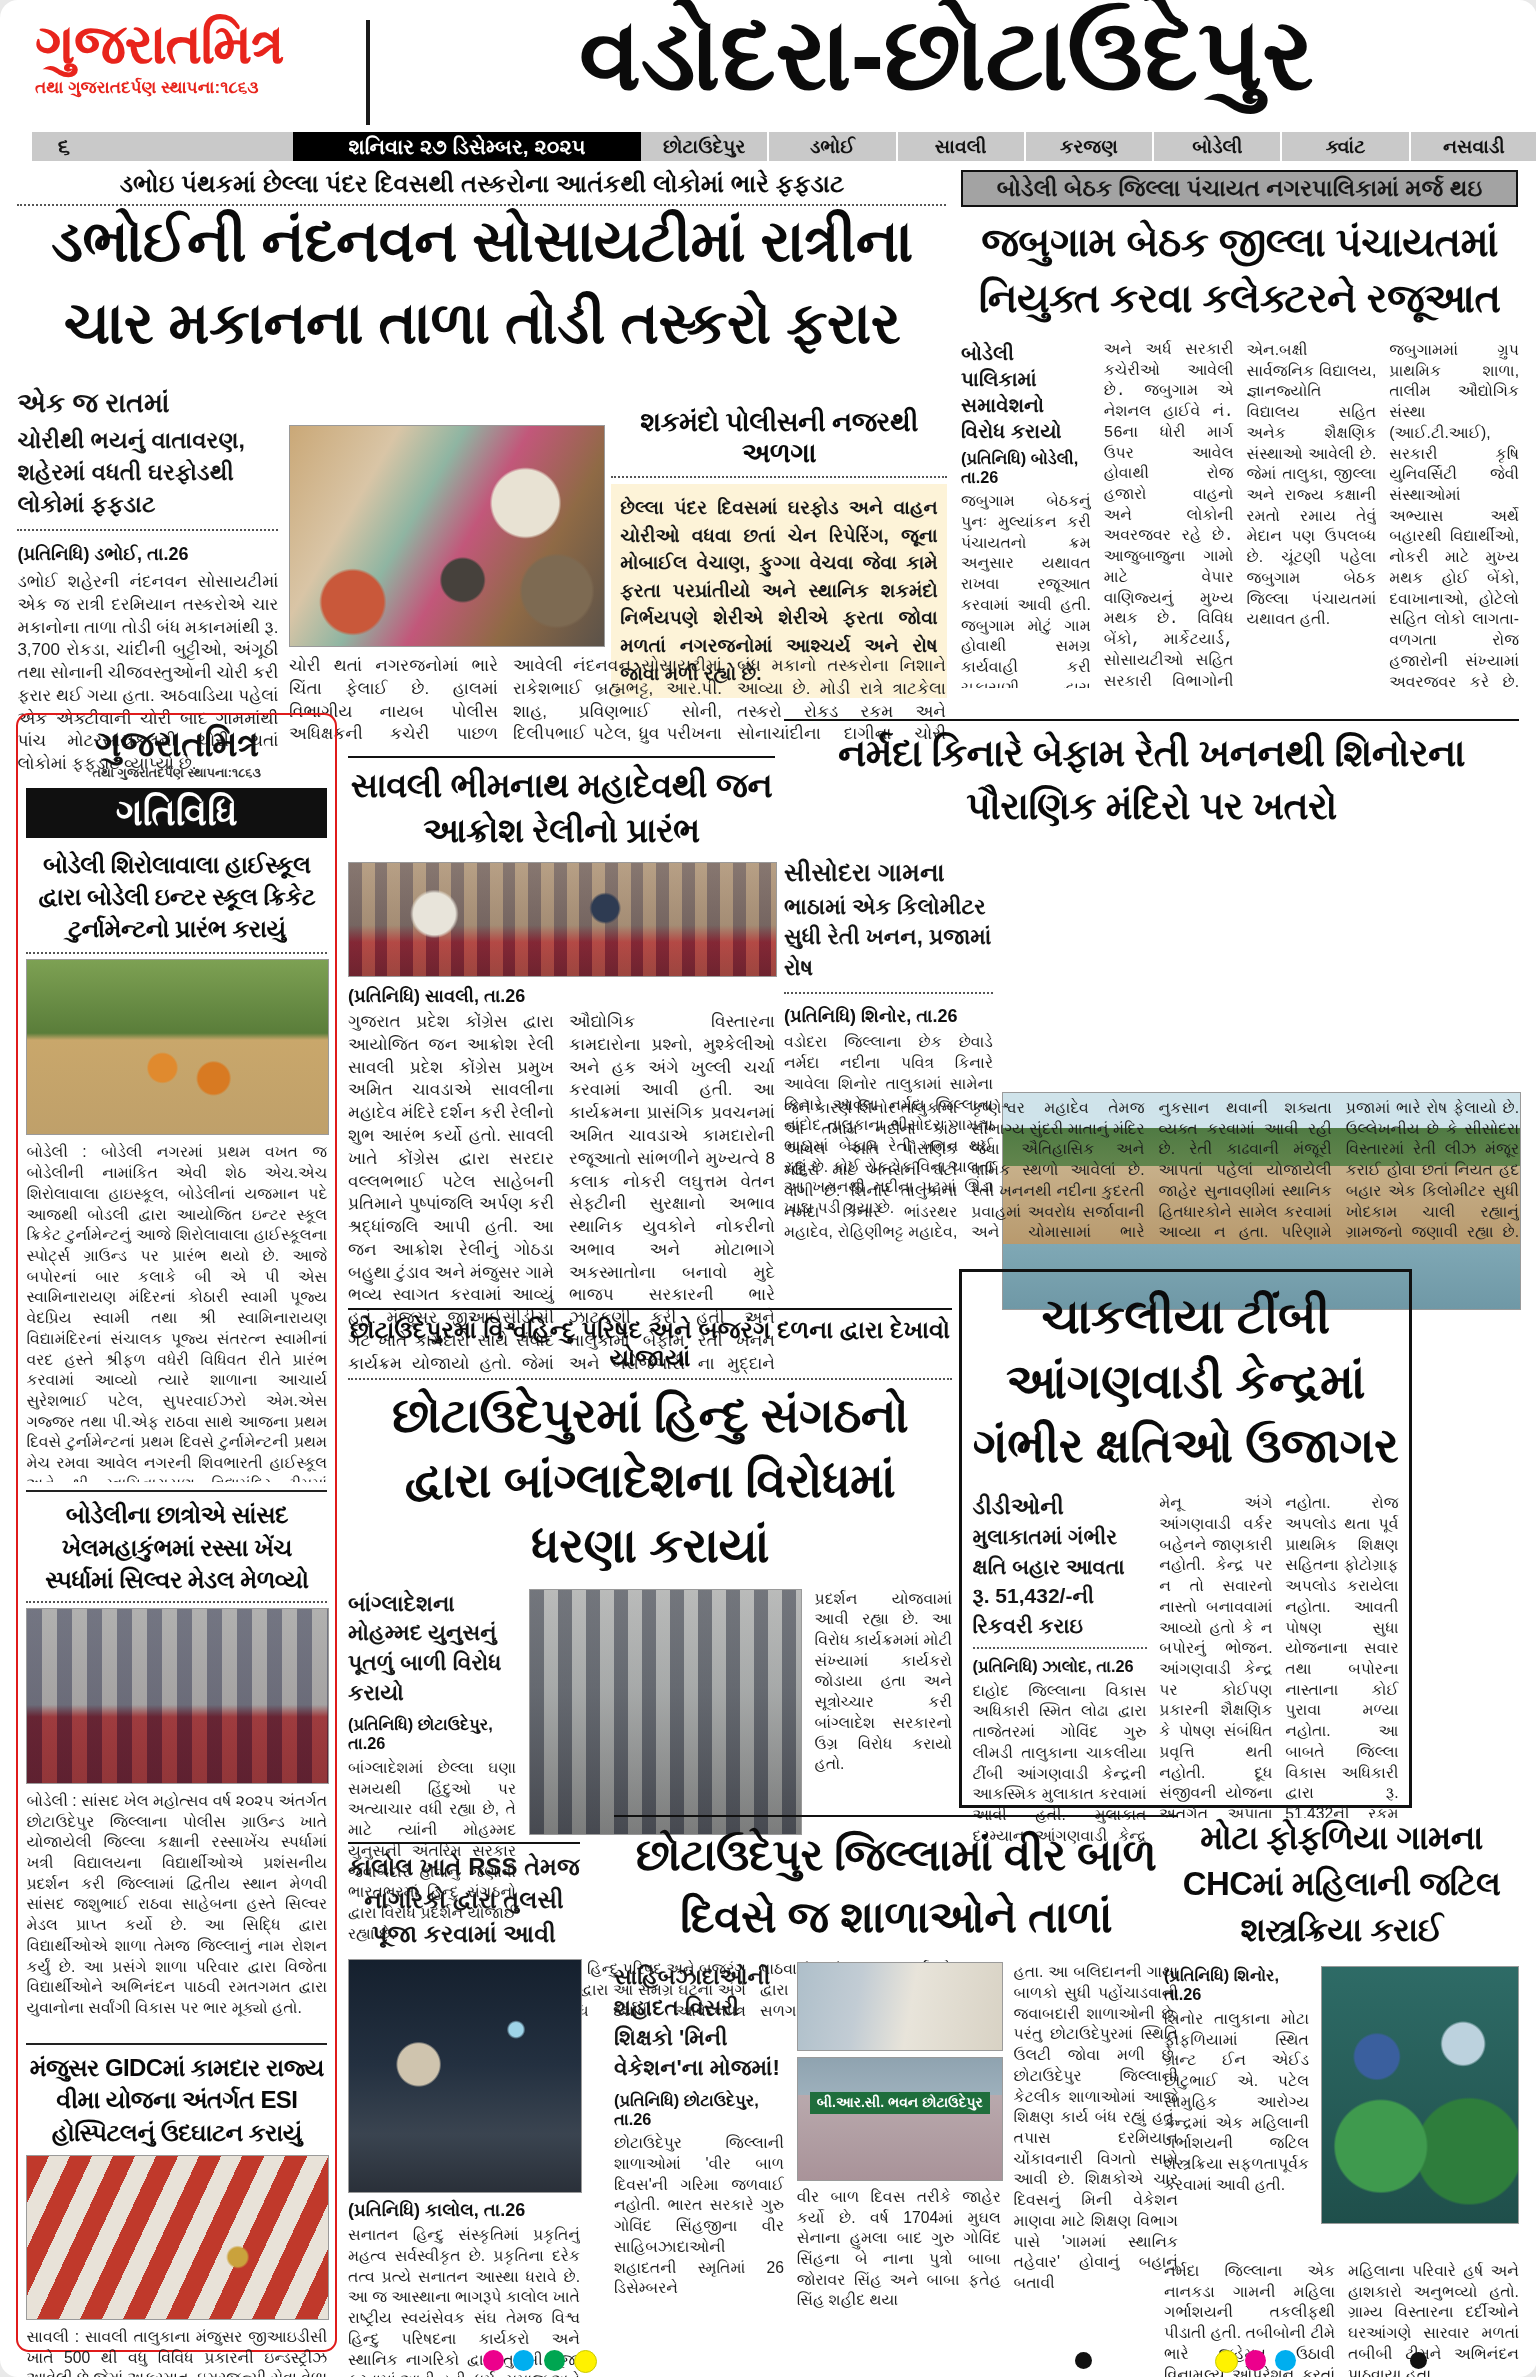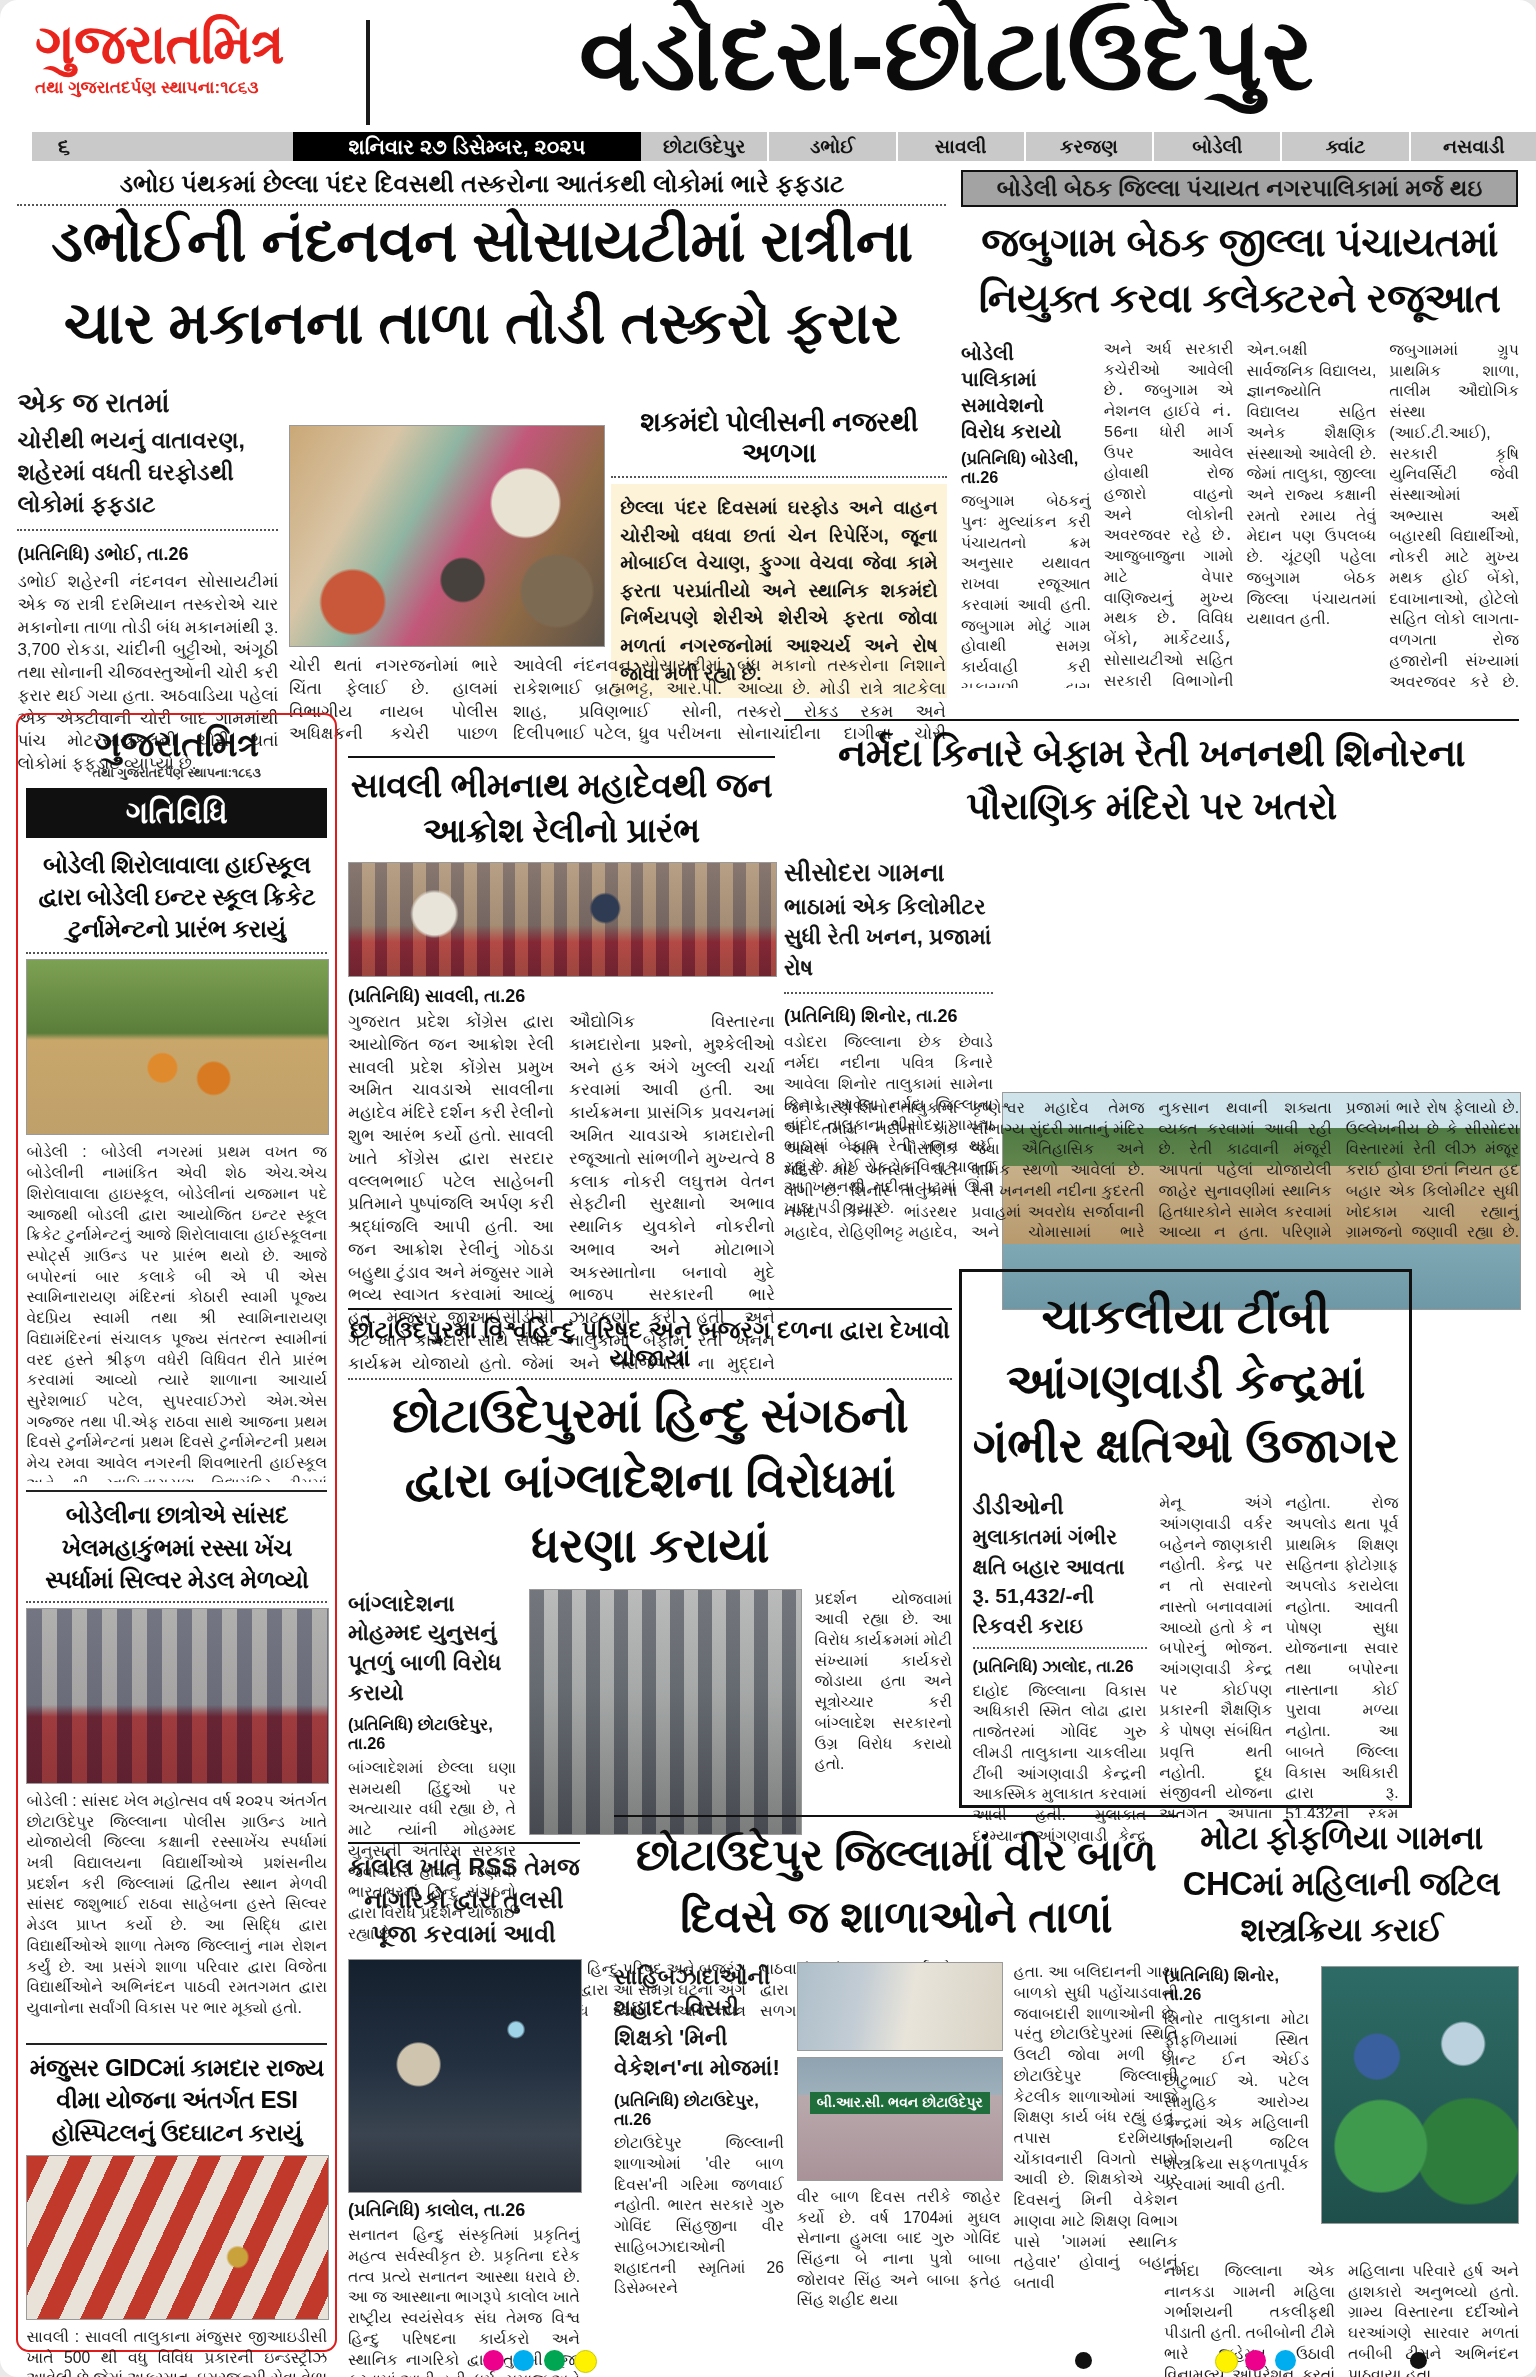--- a/index.html
+++ b/index.html
@@ -93,21 +93,21 @@
       <div class="body-sm" style="margin-top:4.6px;">જબુગામ બેઠકનું પુનઃ મુલ્યાંકન કરી પંચાયતનો ક્રમ અનુસાર યથાવત રાખવા રજૂઆત કરવામાં આવી હતી. જબુગામ મોટું ગામ હોવાથી સમગ્ર કાર્યવાહી કરી ચકાસણી દ્વારા ગ્રામજનોની માગણી સ્વીકારી જબુગામ જિલ્લા પંચાયત બેઠક ફરી પાછી યથાવત રાખવા ભારે માગણી ઉઠી છે.</div>
     </div>
     <div class="body-sm" style="flex:1;overflow:hidden;font-family:Liberation Mono, monospace;">અને અર્ધ સરકારી કચેરીઓ આવેલી છે. જબુગામ એ નેશનલ હાઈવે નં. 56ના ધોરી માર્ગ ઉપર આવેલ હોવાથી રોજ હજારો વાહનો અને લોકોની અવરજવર રહે છે. આજુબાજુના ગામો માટે વેપાર વાણિજ્યનું મુખ્ય મથક છે. વિવિધ બેંકો, માર્કેટયાર્ડ, સોસાયટીઓ સહિત સરકારી વિભાગોની કચેરીઓ આવેલી છે.</div>
     <div class="body-sm" style="flex:1;overflow:hidden;">એન.બક્ષી સાર્વજનિક વિદ્યાલય, જ્ઞાનજ્યોતિ વિદ્યાલય સહિત અનેક શૈક્ષણિક સંસ્થાઓ આવેલી છે. જેમાં તાલુકા, જીલ્લા અને રાજ્ય કક્ષાની રમતો રમાય તેવું મેદાન પણ ઉપલબ્ધ છે. ચૂંટણી પહેલા જબુગામ બેઠક જિલ્લા પંચાયતમાં યથાવત હતી.</div>
     <div class="body-sm" style="flex:1;overflow:hidden;">જબુગામમાં ગ્રુપ પ્રાથમિક શાળા, તાલીમ ઔદ્યોગિક સંસ્થા (આઈ.ટી.આઈ), સરકારી કૃષિ યુનિવર્સિટી જેવી સંસ્થાઓમાં અભ્યાસ અર્થે બહારથી વિદ્યાર્થીઓ, નોકરી માટે મુખ્ય મથક હોઈ બેંકો, દવાખાનાઓ, હોટેલો સહિત લોકો લાગતા-વળગતા રોજ હજારોની સંખ્યામાં અવરજવર કરે છે. જિલ્લા પંચાયત બેઠક મર્જ થતાં હવે બોડેલી પાલિકામાં સમાવેશ સામે ગ્રામજનોમાં રોષ છે. વર્ષો પહેલા જબુગામ બેઠક હતી.</div>
   </div>
 
   <div class="abs railbox" style="left:16.3px;top:713px;width:321px;height:1639px;padding:8.1px 8.1px;box-sizing:border-box;">
     <div class="ctr b" style="font-size:36px;color:#111;letter-spacing:-0.6px;">ગુજરાતમિત્ર</div>
     <div class="ctr b" style="font-size:12.8px;color:#333;">તથા ગુજરાતદર્પણ સ્થાપના:૧૮૬૩</div>
-    <div class="blackbox ctr b" style="margin-top:7px;height:50px;display:flex;align-items:center;justify-content:center;font-size:31px;">ગતિવિધિ</div>
+    <div class="blackbox ctr b" style="margin-top:7px;height:50px;display:flex;align-items:center;justify-content:center;font-size:37px;">ગતિવિધિ</div>
 
     <div class="headline ctr" style="font-size:24px;line-height:1.35;margin-top:10.5px;">બોડેલી શિરોલાવાલા હાઈસ્કૂલ દ્વારા બોડેલી ઇન્ટર સ્કૂલ ક્રિકેટ ટુર્નામેન્ટનો પ્રારંભ કરાયું</div>
     <div class="dotrule" style="margin-top:5.8px;"></div>
     <div class="photo" style="margin-top:5.8px;width:100%;height:174px;
          background:
            radial-gradient(circle at 45% 62%,#e08a2e 0 7%,transparent 8%),
            radial-gradient(circle at 62% 68%,#d87a22 0 7%,transparent 8%),
            linear-gradient(#7da153 0%,#5a7d3a 42%,#c9a76b 46%,#bfa06a 100%);"></div>
     <div class="body-sm" style="margin-top:7px;height:340px;overflow:hidden;">બોડેલી : બોડેલી નગરમાં પ્રથમ વખત જ બોડેલીની નામાંકિત એવી શેઠ એચ.એચ શિરોલાવાલા હાઇસ્કૂલ, બોડેલીનાં યજમાન પદે આજથી બોડલી દ્વારા આયોજિત ઇન્ટર સ્કૂલ ક્રિકેટ ટુર્નામેન્ટનું આજે શિરોલાવાલા હાઈસ્કૂલના સ્પોર્ટ્સ ગ્રાઉન્ડ પર પ્રારંભ થયો છે. આજે બપોરનાં બાર કલાકે બી એ પી એસ સ્વામિનારાયણ મંદિરનાં કોઠારી સ્વામી પૂજ્ય વેદપ્રિય સ્વામી તથા શ્રી સ્વામિનારાયણ વિદ્યામંદિરનાં સંચાલક પૂજ્ય સંતરત્ન સ્વામીનાં વરદ હસ્તે શ્રીફળ વધેરી વિધિવત રીતે પ્રારંભ કરવામાં આવ્યો ત્યારે શાળાના આચાર્ય સુરેશભાઈ પટેલ, સુપરવાઈઝરો એમ.એસ ગજ્જર તથા પી.એફ રાઠવા સાથે આજના પ્રથમ દિવસે ટુર્નામેન્ટનાં પ્રથમ દિવસે ટુર્નામેન્ટની પ્રથમ મેચ રમવા આવેલ નગરની શિવભારતી હાઈસ્કૂલ અને શ્રી સ્વામિનારાયણ વિદ્યામંદિર ટીમમાં ખેલાડીઓ, શિક્ષકો હાજર રહ્યા હતા.</div>
     <div style="border-top:2.3px solid #222;margin-top:8.1px;"></div>

